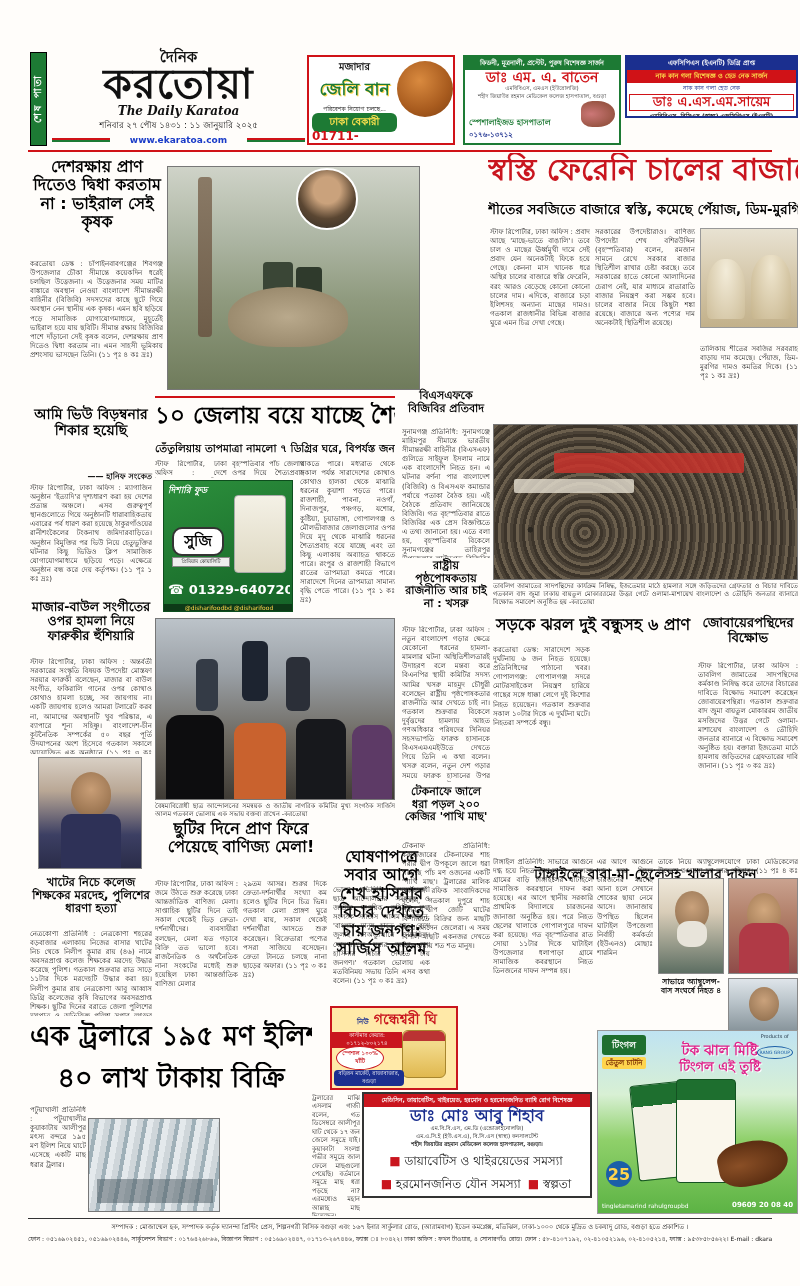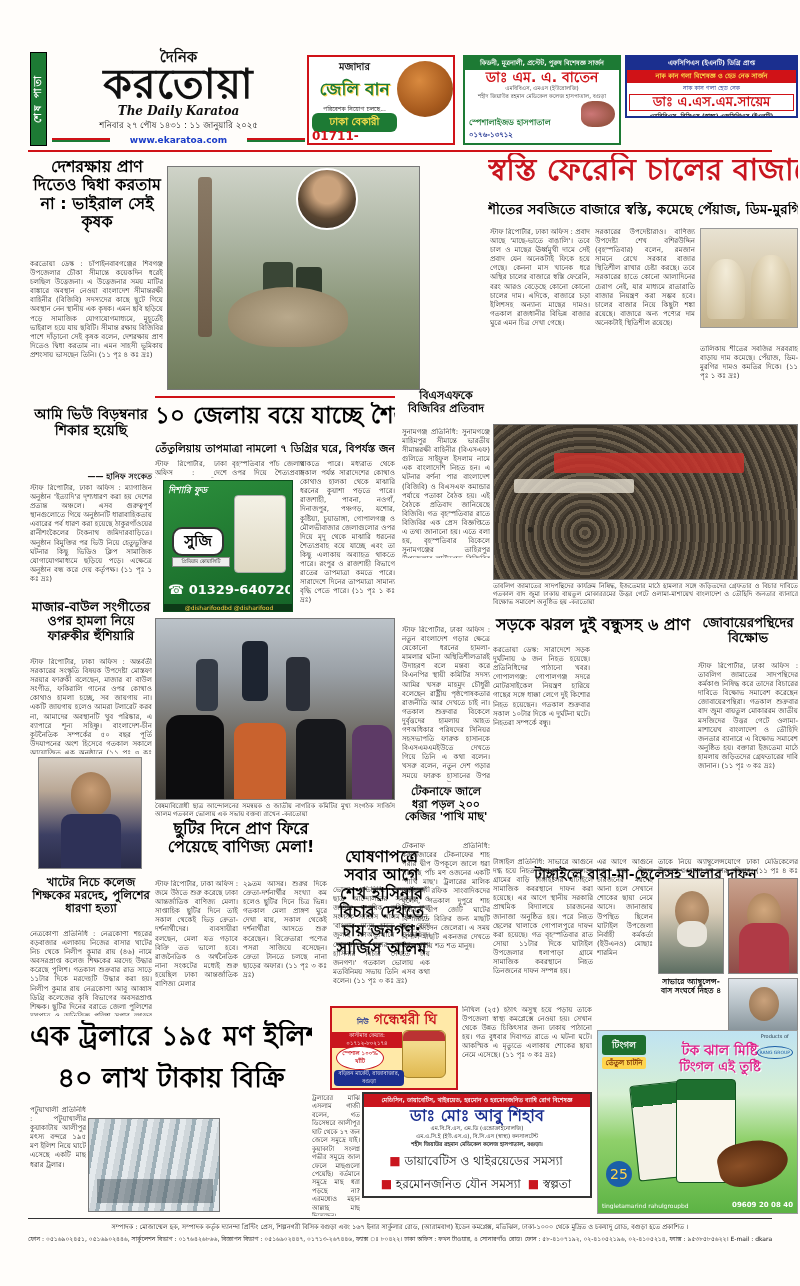--- a/index.html
+++ b/index.html
@@ -128,20 +128,21 @@
   <div class="abs photo" style="left:38px;top:757px;width:104px;height:112px;border:1px solid #888;background:linear-gradient(180deg,#d8cfc4 0%,#b9a795 30%,#3c3f63 70%,#2a2c49 100%);">
     <div class="abs" style="left:32px;top:14px;width:40px;height:44px;border-radius:50% 50% 45% 45%;background:radial-gradient(circle at 50% 40%,#c99e76,#8a6644);"></div>
     <div class="abs" style="left:22px;top:56px;width:60px;height:56px;background:#2e3157;border-radius:10px 10px 0 0;"></div>
   </div>
 
   <div class="abs hl" style="left:30px;top:876px;width:122px;height:52px;font-size:11.5px;">খাটের নিচে কলেজ শিক্ষকের মরদেহ, পুলিশের ধারণা হত্যা</div>
   <div class="abs body-txt" style="left:30px;top:930px;width:122px;height:86px;">নেত্রকোণা প্রতিনিধি : নেত্রকোণা শহরের বড়বাজার এলাকায় নিজের বাসার খাটের নিচ থেকে নিলীপ কুমার রায় (৪৬) নামে অবসরপ্রাপ্ত কলেজ শিক্ষকের মরদেহ উদ্ধার করেছে পুলিশ। গতকাল শুক্রবার রাত সাড়ে ১১টার দিকে মরদেহটি উদ্ধার করা হয়। নিলীপ কুমার রায় নেত্রকোণা আবু আব্বাস ডিগ্রি কলেজের কৃষি বিভাগের অবসরপ্রাপ্ত শিক্ষক। ছুটির দিনের বরাতে জেলা পুলিশের মুখপাত্র ও অতিরিক্ত পুলিশ সুপার লুৎফর রহমান জানান, স্ত্রী নিভা রানি সাহা কয়েক দিন আগে ঢাকায় ছেলের (১১ পৃঃ ৩ কঃ দ্রঃ)</div>
 
   <div class="abs hl" style="left:402px;top:390px;width:88px;height:34px;font-size:11px;">বিএসএফকে বিজিবির প্রতিবাদ</div>
   <div class="abs body-txt" style="left:402px;top:428px;width:88px;height:130px;">সুনামগঞ্জ প্রতিনিধি: সুনামগঞ্জে মাহিমপুর সীমান্তে ভারতীয় সীমান্তরক্ষী বাহিনীর (বিএসএফ) গুলিতে সাইফুল ইসলাম নামে এক বাংলাদেশি নিহত হন। এ ঘটনার বর্ণনা পার বাংলাদেশ (বিজিবি) ও বিএসএফ কমান্ডার পর্যায়ে পতাকা বৈঠক হয়। এই বৈঠকে প্রতিবাদ জানিয়েছে বিজিবি। গত বৃহস্পতিবার রাতে বিজিবির এক প্রেস বিজ্ঞপ্তিতে এ তথ্য জানানো হয়। এতে বলা হয়, বৃহস্পতিবার বিকেলে সুনামগঞ্জের তাহিরপুর উপজেলার লাউড়গড় বিজিবির সংঘর্ষপূর্ণ সীমান্ত পিলার ১২০৩/৬-এস এর কাছে সায়েদাবাদ-নলিকাটা বড়ার ছটি এলাকায় সাইফুল (১১ পৃঃ ৪ কঃ দ্রঃ)</div>
+  <div class="abs hl" style="left:402px;top:560px;width:88px;height:62px;font-size:11px;">রাষ্ট্রীয় পৃষ্ঠপোষকতায় রাজনীতি আর চাই না : খসরু</div>
   <div class="abs body-txt" style="left:402px;top:626px;width:88px;height:156px;">স্টাফ রিপোর্টার, ঢাকা অফিস : নতুন বাংলাদেশ গড়ার ক্ষেত্রে যেকোনো ধরনের হামলা-মামলার ঘটনা অস্থিতিশীলতারই উদাহরণ বলে মন্তব্য করে বিএনপির স্থায়ী কমিটির সদস্য আমির খসরু মাহমুদ চৌধুরী বলেছেন রাষ্ট্রীয় পৃষ্ঠপোষকতার রাজনীতি আর দেখতে চাই না। গতকাল শুক্রবার বিকেলে দুর্বৃত্তদের হামলায় আহত গণঅধিকার পরিষদের সিনিয়র সহসভাপতি ফারুক হাসানকে বিএসএমএমইউতে দেখতে গিয়ে তিনি এ কথা বলেন। খসরু বলেন, নতুন দেশ গড়ার সময়ে ফারুক হাসানের উপর এমন হামলার ঘটনা দুঃখজনক। রাজনীতি সবার জন্য। রাষ্ট্রীয় পৃষ্ঠপোষকতায় যে রাজনীতি হয়েছে বিগত (১১ পৃঃ ৩ কঃ দ্রঃ)</div>
   <div class="abs hl" style="left:402px;top:786px;width:88px;height:52px;font-size:11px;">টেকনাফে জালে ধরা পড়ল ২০০ কেজির 'পাখি মাছ'</div>
   <div class="abs body-txt" style="left:402px;top:842px;width:88px;height:172px;">টেকনাফ প্রতিনিধি: কক্সবাজারের টেকনাফের শাহ পরীর দ্বীপ উপকূলে জালে ধরা পড়েছে পাঁচ মণ ওজনের একটি 'পাখি মাছ'। ট্রলারের মালিক মোহাম্মদ রফিক সাংবাদিকদের বলেন, গতকাল দুপুরে শাহ পরীর দ্বীপ জেটি ঘাটের ফিশারিতে বিক্রির জন্য মাছটি নিয়ে আসেন জেলেরা। এ সময় বিশাল মাছটি একনজর দেখতে ভিড় জমায় শত শত মানুষ।</div>
 
   <div class="abs photo" style="left:155px;top:618px;width:240px;height:182px;border:1px solid #777;background:linear-gradient(180deg,#bcc3c9 0%,#9aa0a6 30%,#6e6a62 65%,#3f3b35 100%);">
     <div class="abs" style="left:86px;top:22px;width:26px;height:60px;background:#1d2430;border-radius:6px;"></div>
     <div class="abs" style="left:40px;top:40px;width:22px;height:52px;background:#343b46;border-radius:6px;"></div>
     <div class="abs" style="left:130px;top:38px;width:24px;height:54px;background:#2b2f38;border-radius:6px;"></div>
     <div class="abs" style="left:10px;top:96px;width:58px;height:86px;background:#0d0d0f;border-radius:14px 14px 0 0;"></div>
     <div class="abs" style="left:78px;top:104px;width:52px;height:78px;background:#c9622e;border-radius:12px 12px 0 0;"></div>
@@ -203,21 +204,20 @@
       <span style="font-size:14px;font-weight:bold;color:#c9151e;">গন্ধেশ্বরী ঘি</span>
     </div>
     <div style="font-size:5.5px;background:#c9151e;color:#fff;text-align:center;width:70px;">কাস্টমার কেয়ার: ০১৭১২-৮০২১৭৪</div>
     <div class="abs" style="right:10px;top:22px;width:44px;height:48px;background:linear-gradient(180deg,#f2d98a 30%,#e0b84f);border:1px solid #a8862e;border-radius:6px;">
       <div style="height:10px;background:#b33;border-radius:6px 6px 0 0;"></div>
     </div>
     <div class="abs" style="left:4px;top:38px;width:48px;height:24px;border-radius:50%;background:#fff;border:1px solid #c9151e;color:#c9151e;font-size:5.5px;font-weight:bold;text-align:center;display:flex;align-items:center;justify-content:center;">স্পেশাল ১০০% খাঁটি</div>
     <div class="abs" style="left:2px;bottom:2px;width:70px;background:#1b2f8f;color:#fff;font-size:5.5px;text-align:center;border-radius:4px;">বড়িরন মার্কেট, রাজাবাজার, বগুড়া</div>
   </div>
 
-  <div class="abs body-txt" style="left:462px;top:1006px;width:130px;height:84px;">নিখিল (২৫) হঠাৎ অসুস্থ হয়ে পড়ায় তাকে উপজেলা স্বাস্থ্য কমপ্লেক্সে নেওয়া হয়। সেখান থেকে উন্নত চিকিৎসার জন্য ঢাকায় পাঠানো হয়। গত বুধবার দিবাগত রাতে এ ঘটনা ঘটে। আকস্মিক এ মৃত্যুতে এলাকায় শোকের ছায়া নেমে এসেছে। (১১ পৃঃ ৩ কঃ দ্রঃ)</div>
 
   <div class="abs adbox" style="left:362px;top:1092px;width:230px;height:106px;border:2px solid #333;background:#fff;">
     <div style="background:#c9151e;color:#fff;font-size:6px;font-weight:bold;text-align:center;padding:1px 0;">মেডিসিন, ডায়াবেটিস, থাইরয়েড, হরমোন ও হরমোনজনিত ব্যাধি রোগ বিশেষজ্ঞ</div>
     <div style="color:#1b2f8f;font-size:16px;font-weight:bold;text-align:center;line-height:1.1;">ডাঃ মোঃ আবু শিহাব</div>
     <div style="font-size:5.5px;text-align:center;">এম.বি.বি.এস, এম.ডি (এন্ডোক্রাইনোলজি)</div>
     <div style="font-size:5.5px;text-align:center;">এম.এ.সি.ই (ইউ.এস.এ), বি.সি.এস (স্বাস্থ্য) কনসালটেন্ট</div>
     <div style="font-size:5.5px;font-weight:bold;text-align:center;">শহীদ জিয়াউর রহমান মেডিকেল কলেজ হাসপাতাল, বগুড়া।</div>
     <div style="text-align:center;padding:1px 2px;">
       <span class="shihab-bullet">ডায়াবেটিস ও থাইরয়েডের সমস্যা</span>
       <span class="shihab-bullet">হরমোনজনিত যৌন সমস্যা</span>
@@ -237,21 +237,21 @@
     <div class="abs" style="left:4px;top:26px;width:44px;background:#ffd54d;color:#7a2a00;font-size:7px;font-weight:bold;text-align:center;border-radius:2px;">তেঁতুল চাটনি</div>
     <div class="abs nowrap" style="left:52px;top:8px;width:140px;color:#e0218a;font-size:14px;font-weight:bold;text-align:center;text-shadow:1px 1px 0 #fff;">টক ঝাল মিষ্টি</div>
     <div class="abs nowrap" style="left:52px;top:26px;width:140px;color:#e0218a;font-size:13px;font-weight:bold;text-align:center;text-shadow:1px 1px 0 #fff;">টিংগল এই তুষ্টি</div>
     <div class="abs" style="right:4px;top:2px;text-align:center;">
       <span style="font-size:5px;color:#234;display:block;">Products of</span>
       <span style="font-size:4.5px;color:#1b5fa8;border:1px solid #1b5fa8;border-radius:50%;padding:3px 2px;display:inline-block;">RANG GROUP</span>
     </div>
     <div class="abs" style="left:36px;top:52px;width:56px;height:96px;background:linear-gradient(180deg,#1e6f2f 0 22%,#f4f1e6 22% 100%);border:1px solid #145222;border-radius:4px;transform:rotate(-6deg);"></div>
     <div class="abs" style="left:78px;top:48px;width:60px;height:104px;background:linear-gradient(180deg,#1e6f2f 0 20%,#faf7ec 20% 100%);border:1px solid #145222;border-radius:4px;"></div>
     <div class="abs" style="left:120px;top:110px;width:70px;height:44px;background:radial-gradient(ellipse at 30% 50%,#8a4f26,#5e3013 70%);border-radius:40% 60% 55% 45%;transform:rotate(-12deg);"></div>
-    <div class="abs" style="left:8px;bottom:26px;width:26px;height:26px;border-radius:50%;background:#1b5fa8;color:#ffd54d;font-size:14px;font-weight:normal;display:flex;align-items:center;justify-content:center;">25</div>
+    <div class="abs" style="left:8px;bottom:26px;width:26px;height:26px;border-radius:50%;background:#1b5fa8;color:#ffd54d;font-size:16px;font-weight:bold;display:flex;align-items:center;justify-content:center;">25</div>
     <div class="abs nowrap" style="left:4px;bottom:4px;width:120px;color:#fff;font-size:6px;">tingletamarind  rahulgroupbd</div>
     <div class="abs nowrap" style="right:4px;bottom:4px;color:#fff;font-size:7px;font-weight:bold;">09609 20 08 40</div>
   </div>
 
   <div class="abs" style="left:28px;top:1218px;width:744px;height:1px;background:#333;"></div>
   <div class="abs nowrap" style="left:28px;top:1222px;width:744px;font-size:6.5px;text-align:center;">সম্পাদক : মোজাম্মেল হক, সম্পাদক কর্তৃক দ্যানন্দা প্রিন্টিং প্রেস, শিল্পনগরী বিসিক বগুড়া এবং ১৬৭ ইনার সার্কুলার রোড, (আরামবাগ) ইডেন কমপ্লেক্স, মতিঝিল, ঢাকা-১০০০ থেকে মুদ্রিত ও চকযাদু রোড, বগুড়া হতে প্রকাশিত ।</div>
   <div class="abs nowrap" style="left:28px;top:1234px;width:744px;font-size:6px;text-align:center;">ফোন : ০৫১৬৯০২৪৫১, ০৫১৬৯০২৪৪৬, সার্কুলেশন বিভাগ : ০১৭৬৪২৬৮৬৬, বিজ্ঞাপন বিভাগ : ০৫১৬৯০২৪৪৭, ০১৭১৩-২৬৭৪৪৬, ফ্যাক্স ঃ ৮০৪২২। ঢাকা অফিস : ফখন টাওয়ার, ৪ সোনারগাঁও রোড। ফোন : ৫৮-৪১০৭১৯২, ০২-৪১০৫২১৯৬, ০২-৪১০৫২১৪, ফ্যাক্স : ৯৫৩৮৫৮৫৬২২। E-mail : dkaratoa@gmail.com, বিজ্ঞাপন : karatoabiggapon@gmail.com</div>
 
 </div>
 

